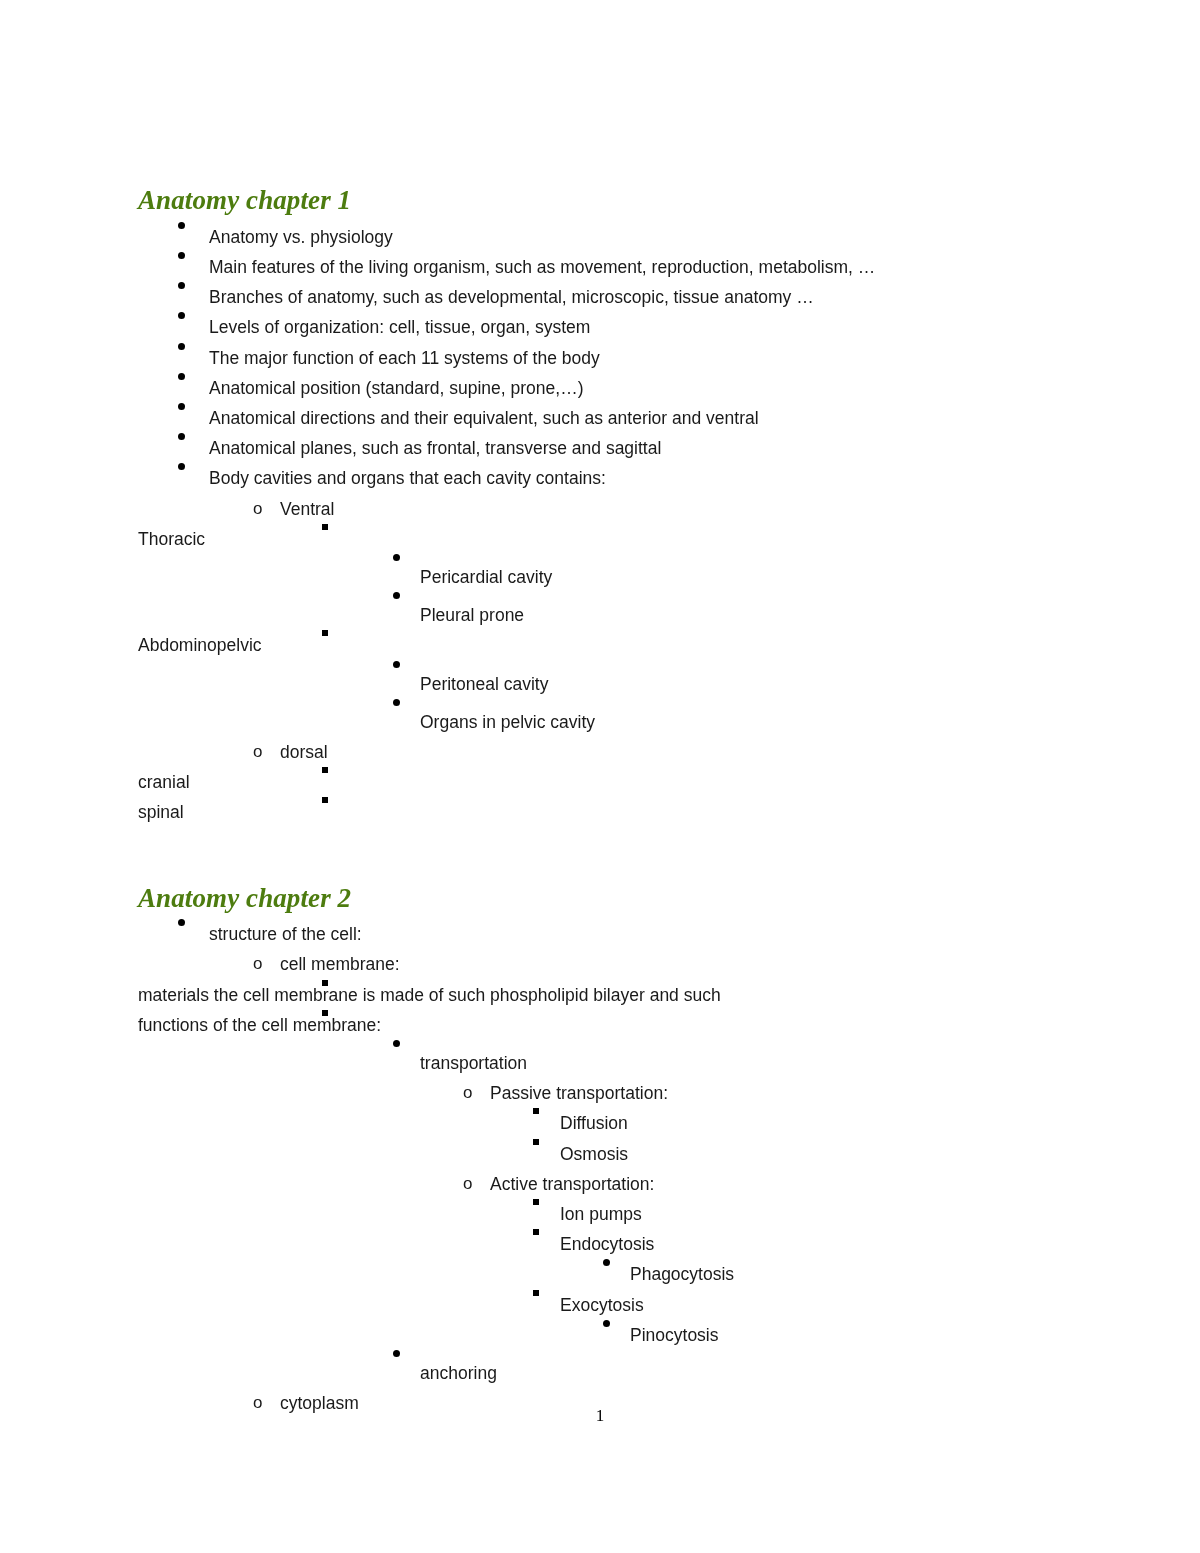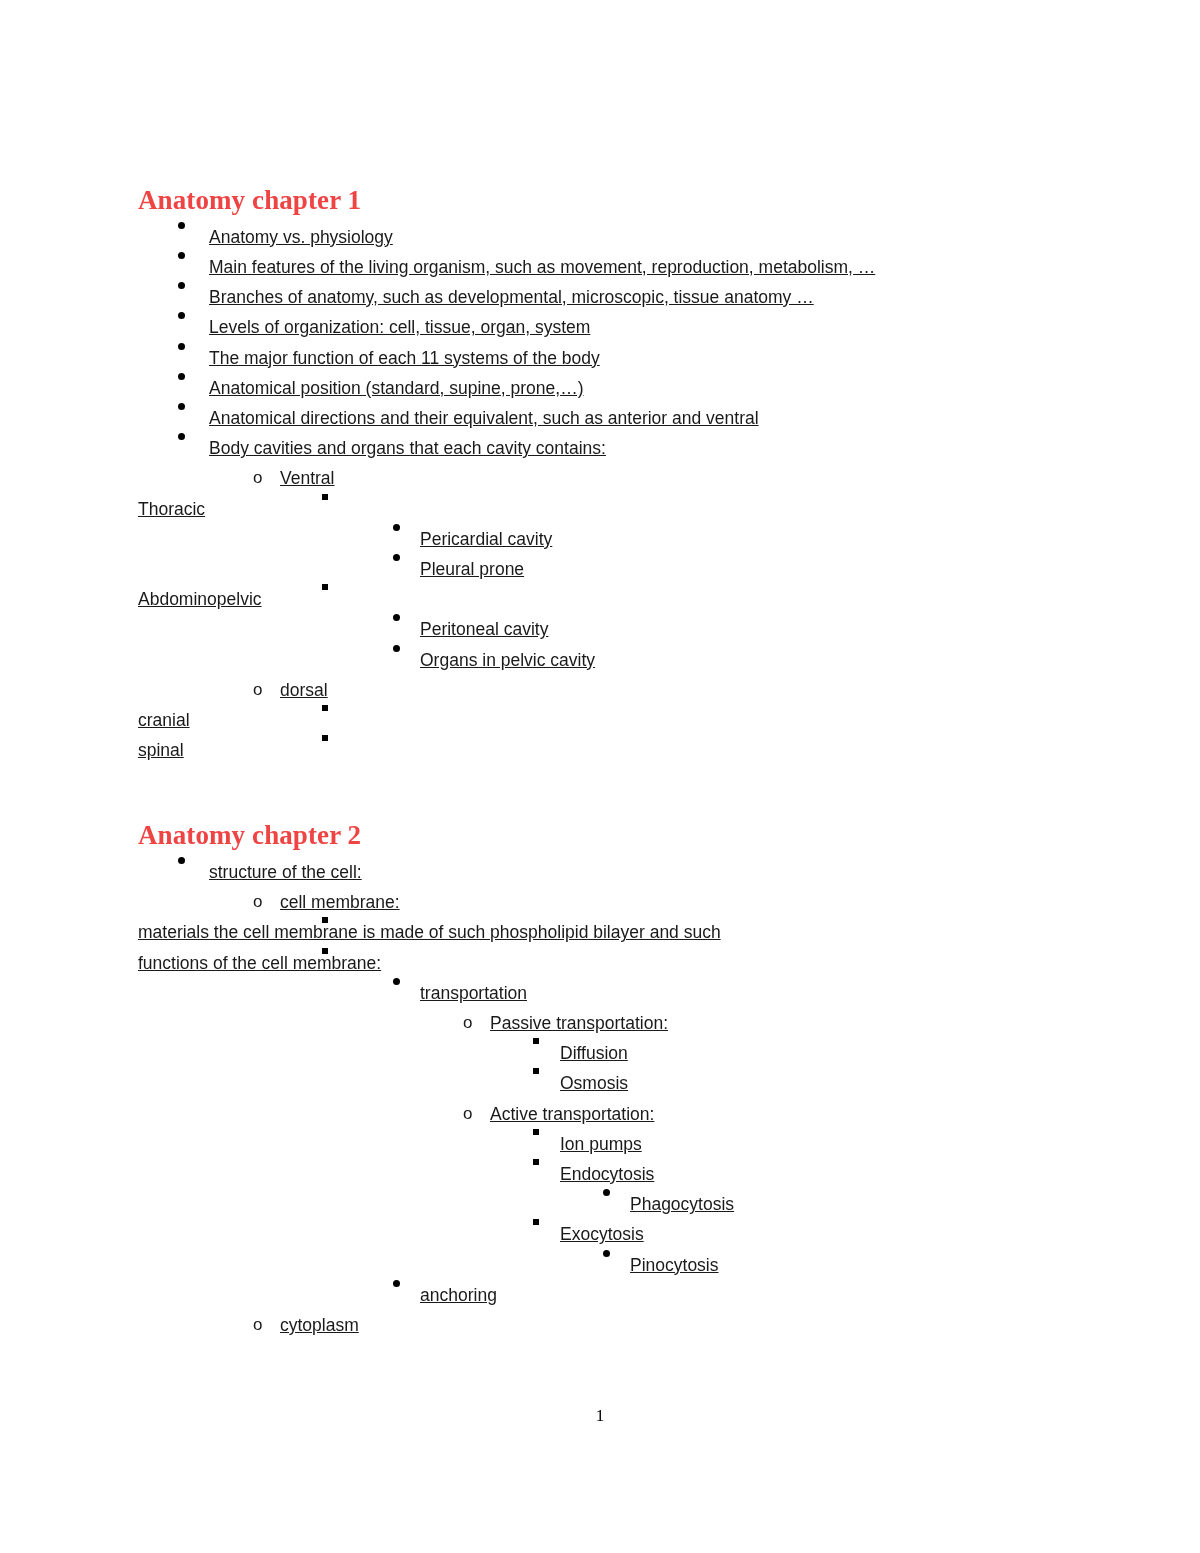--- a/index.html
+++ b/index.html
@@ -33,24 +33,25 @@
     left: 138px;
     top: 186px;
     width: 930px;
   }
 
   
   .chapter-heading {
     font-family: "Liberation Serif", "DejaVu Serif", serif;
     font-size: 27px;
     font-weight: 700;
-    color: #ef4444;
+    color: #4d7c0f;
     line-height: 1.1;
     margin: 0 0 6px 0;
     letter-spacing: 0.1px;
+    font-style: italic;
   }
   .chapter-2-wrap {
     margin-top: 56px;
   }
 
   
   ul.outline {
     list-style: none;
     margin: 0;
     padding: 0;
@@ -68,35 +69,34 @@
     white-space: nowrap;
   }
   .row .marker {
     position: absolute;
     top: 0;
     display: inline-block;
     text-align: left;
   }
   .row .txt {
     display: inline-block;
-    text-decoration: underline;
   }
 
   
   .lvl1 .marker { left: 40px; }
   .lvl1 .txt    { margin-left: 71px; }
 
   .lvl2 .marker { left: 115px; }
   .lvl2 .txt    { margin-left: 142px; }
 
   .lvl3 .marker { left: 184px; }
   .lvl3 .txt    { }
 
   .lvl4 .marker { left: 255px; }
-  .lvl4 .txt    { margin-left: 282px; }
+  .lvl4 .txt    { margin-left: 282px; margin-top: 8px; }
 
   .lvl5 .marker { left: 325px; }
   .lvl5 .txt    { margin-left: 352px; }
 
   .lvl6 .marker { left: 395px; }
   .lvl6 .txt    { margin-left: 422px; }
 
   .lvl7 .marker { left: 465px; }
   .lvl7 .txt    { margin-left: 492px; }
 
@@ -141,20 +141,21 @@
     <section>
       <h1 class="chapter-heading">Anatomy chapter 1</h1>
       <ul class="outline">
           <li class="row lvl1"><span class="marker m-disc"></span><span class="txt">Anatomy vs. physiology</span></li>
           <li class="row lvl1"><span class="marker m-disc"></span><span class="txt">Main features of the living organism, such as movement, reproduction, metabolism, …</span></li>
           <li class="row lvl1"><span class="marker m-disc"></span><span class="txt">Branches of anatomy, such as developmental, microscopic, tissue anatomy …</span></li>
           <li class="row lvl1"><span class="marker m-disc"></span><span class="txt">Levels of organization: cell, tissue, organ, system</span></li>
           <li class="row lvl1"><span class="marker m-disc"></span><span class="txt">The major function of each 11 systems of the body</span></li>
           <li class="row lvl1"><span class="marker m-disc"></span><span class="txt">Anatomical position (standard, supine, prone,…)</span></li>
           <li class="row lvl1"><span class="marker m-disc"></span><span class="txt">Anatomical directions and their equivalent, such as anterior and ventral</span></li>
+          <li class="row lvl1"><span class="marker m-disc"></span><span class="txt">Anatomical planes, such as frontal, transverse and sagittal</span></li>
           <li class="row lvl1"><span class="marker m-disc"></span><span class="txt">Body cavities and organs that each cavity contains:</span></li>
           <li class="row lvl2"><span class="marker m-circle">o</span><span class="txt">Ventral</span></li>
           <li class="row lvl3"><span class="marker m-square"></span><span class="txt">Thoracic</span></li>
           <li class="row lvl4"><span class="marker m-disc"></span><span class="txt">Pericardial cavity</span></li>
           <li class="row lvl4"><span class="marker m-disc"></span><span class="txt">Pleural prone</span></li>
           <li class="row lvl3"><span class="marker m-square"></span><span class="txt">Abdominopelvic</span></li>
           <li class="row lvl4"><span class="marker m-disc"></span><span class="txt">Peritoneal cavity</span></li>
           <li class="row lvl4"><span class="marker m-disc"></span><span class="txt">Organs in pelvic cavity</span></li>
           <li class="row lvl2"><span class="marker m-circle">o</span><span class="txt">dorsal</span></li>
           <li class="row lvl3"><span class="marker m-square"></span><span class="txt">cranial</span></li>

